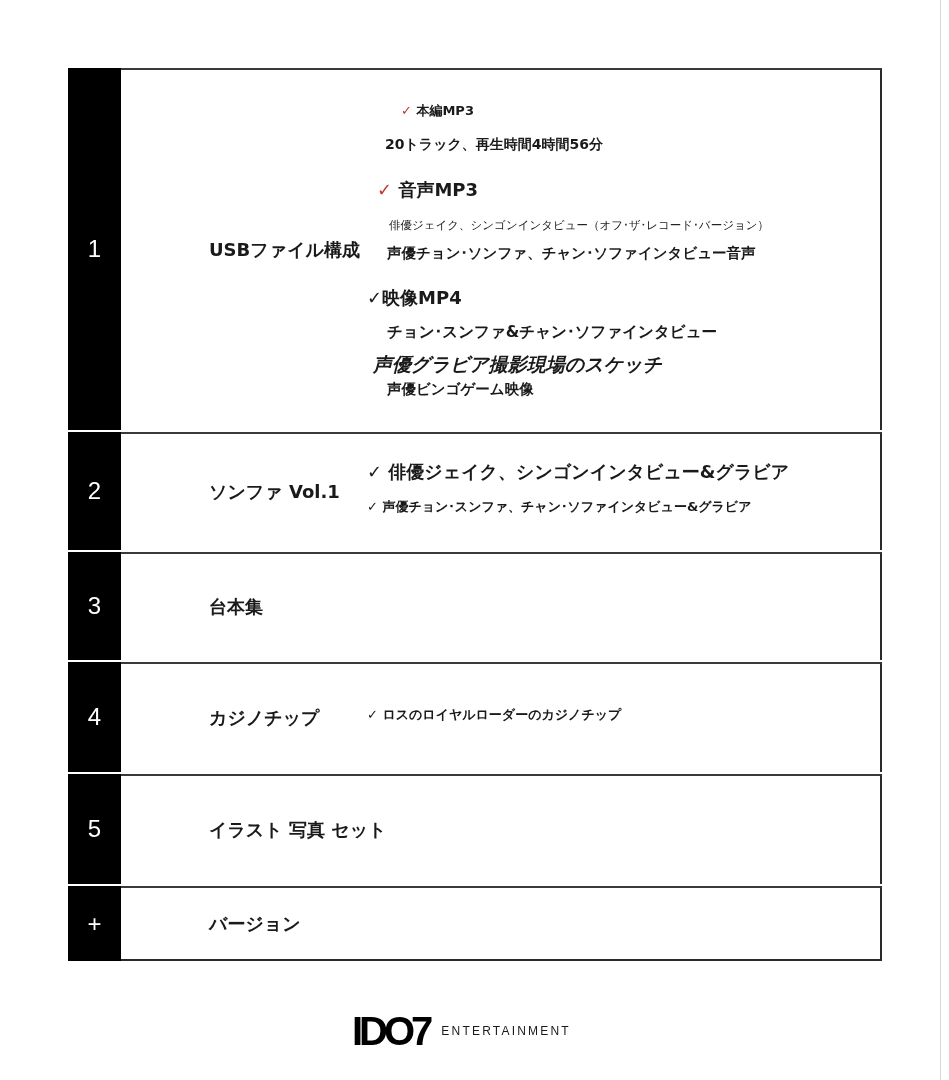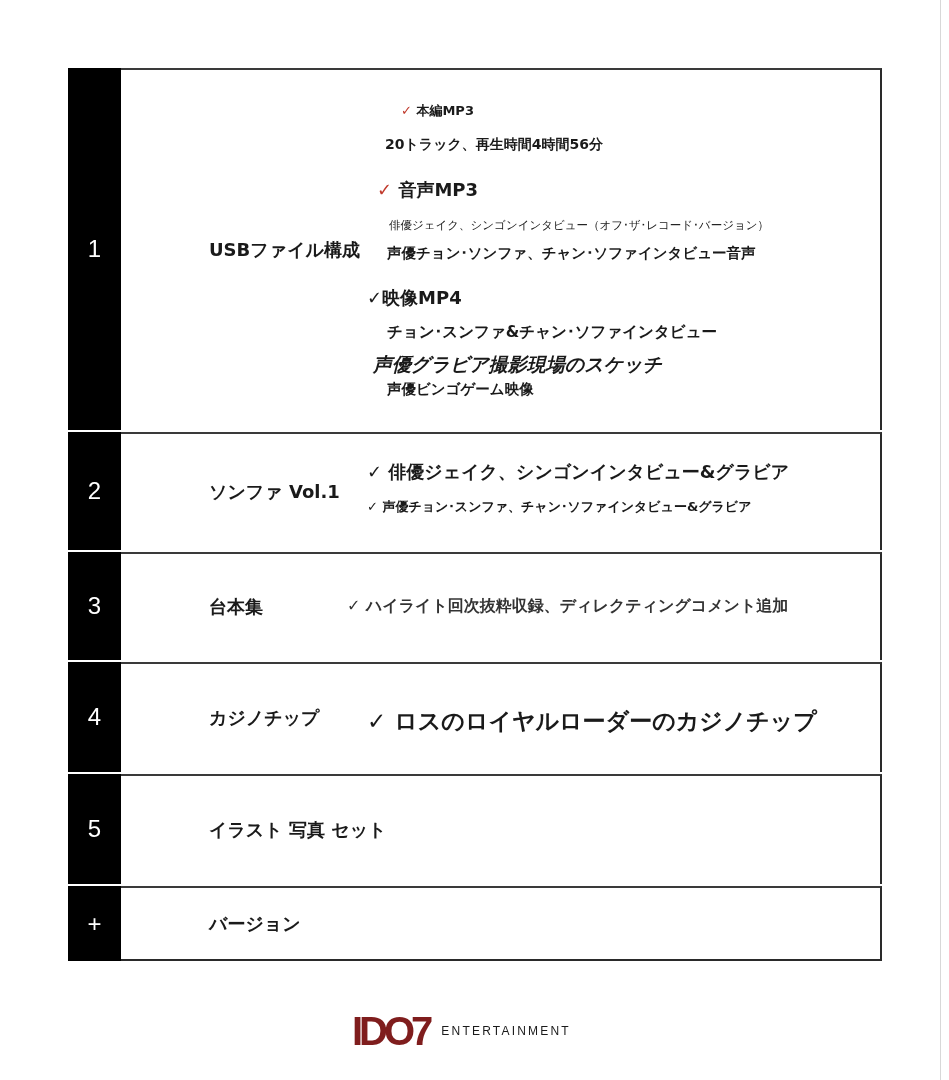--- a/index.html
+++ b/index.html
@@ -20,21 +20,21 @@
     border-top: 2px solid #3a3a3a; border-right: 2px solid #2a2a2a;
   }
   .row.last .cell { border-bottom: 2px solid #2a2a2a; }
   .label {
     position: absolute; left: 40px; font-size: 18px; font-weight: bold; color: #1a1a1a;
     top: 50%; transform: translateY(-50%); white-space: nowrap; margin-left: 48px;
   }
   .content { position: absolute; white-space: nowrap; font-weight: bold; }
   .check-red { color: #c0392b; font-weight: normal; }
   .logo { position: absolute; left: 352px; top: 1012px; height: 38px; display: flex; align-items: center; }
-  .logo-mark { font-family: "Liberation Sans", sans-serif; font-weight: bold; font-size: 40px; letter-spacing: -4px; color: #7f1d1d; line-height: 1; }
+  .logo-mark { font-family: "Liberation Sans", sans-serif; font-weight: bold; font-size: 40px; letter-spacing: -4px; color: #000000; line-height: 1; }
   .logo-text { font-family: "Liberation Sans", sans-serif; font-weight: normal; font-size: 12px; letter-spacing: 2.2px; margin-left: 12px; color: #1a1a1a; }
 </style>
 </head>
 <body>
 
 <div class="scrollbar"></div>
 
 <div class="table">
 
   <div class="row" style="top:0;height:362px;">
@@ -59,29 +59,28 @@
       <div class="label">ソンファ Vol.1</div>
       <div class="content" style="left:246px;top:26px;font-size:18px;">✓ 俳優ジェイク、シンゴンインタビュー&amp;グラビア</div>
       <div class="content" style="left:246px;top:64px;font-size:13px;">✓ 声優チョン･スンファ、チャン･ソファインタビュー&amp;グラビア</div>
     </div>
   </div>
 
   <div class="row" style="top:484px;height:108px;">
     <div class="num">3</div>
     <div class="cell">
       <div class="label">台本集</div>
-      <div class="content" style="left:226px;top:42px;font-size:16px;color:#333;">✓ ハイライト回次抜粋収録、ディレクティングコメント追加</div>
     </div>
   </div>
 
   <div class="row" style="top:594px;height:110px;">
     <div class="num">4</div>
     <div class="cell">
       <div class="label">カジノチップ</div>
-      <div class="content" style="left:246px;top:42px;font-size:23px;">✓ ロスのロイヤルローダーのカジノチップ</div>
+      <div class="content" style="left:246px;top:42px;font-size:13px;">✓ ロスのロイヤルローダーのカジノチップ</div>
     </div>
   </div>
 
   <div class="row" style="top:706px;height:110px;">
     <div class="num">5</div>
     <div class="cell">
       <div class="label">イラスト 写真 セット</div>
     </div>
   </div>
 

